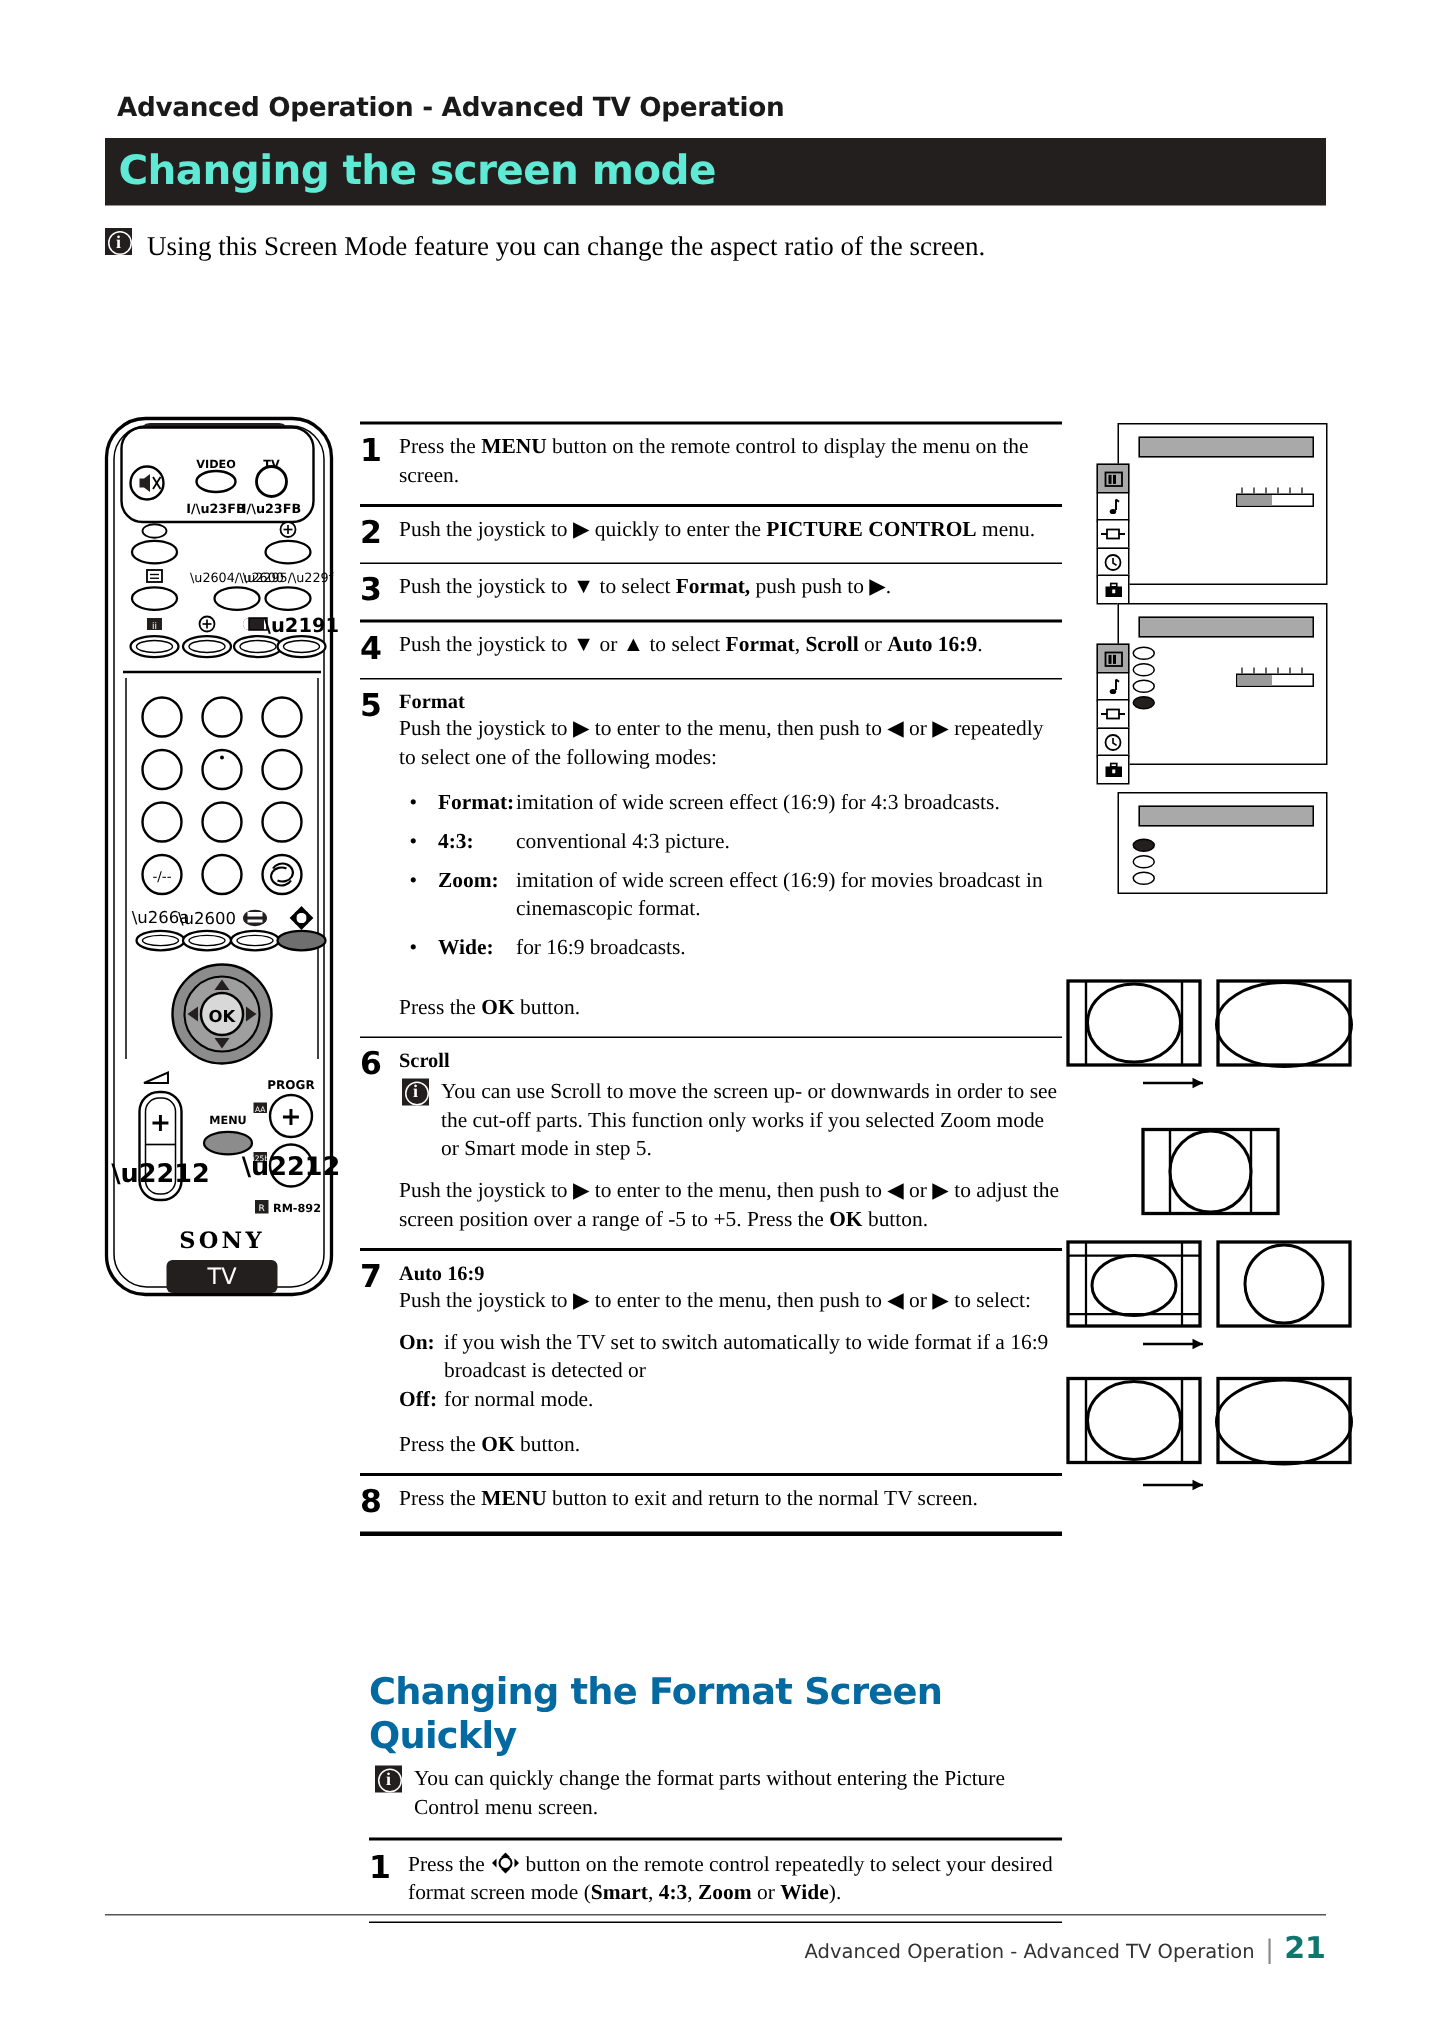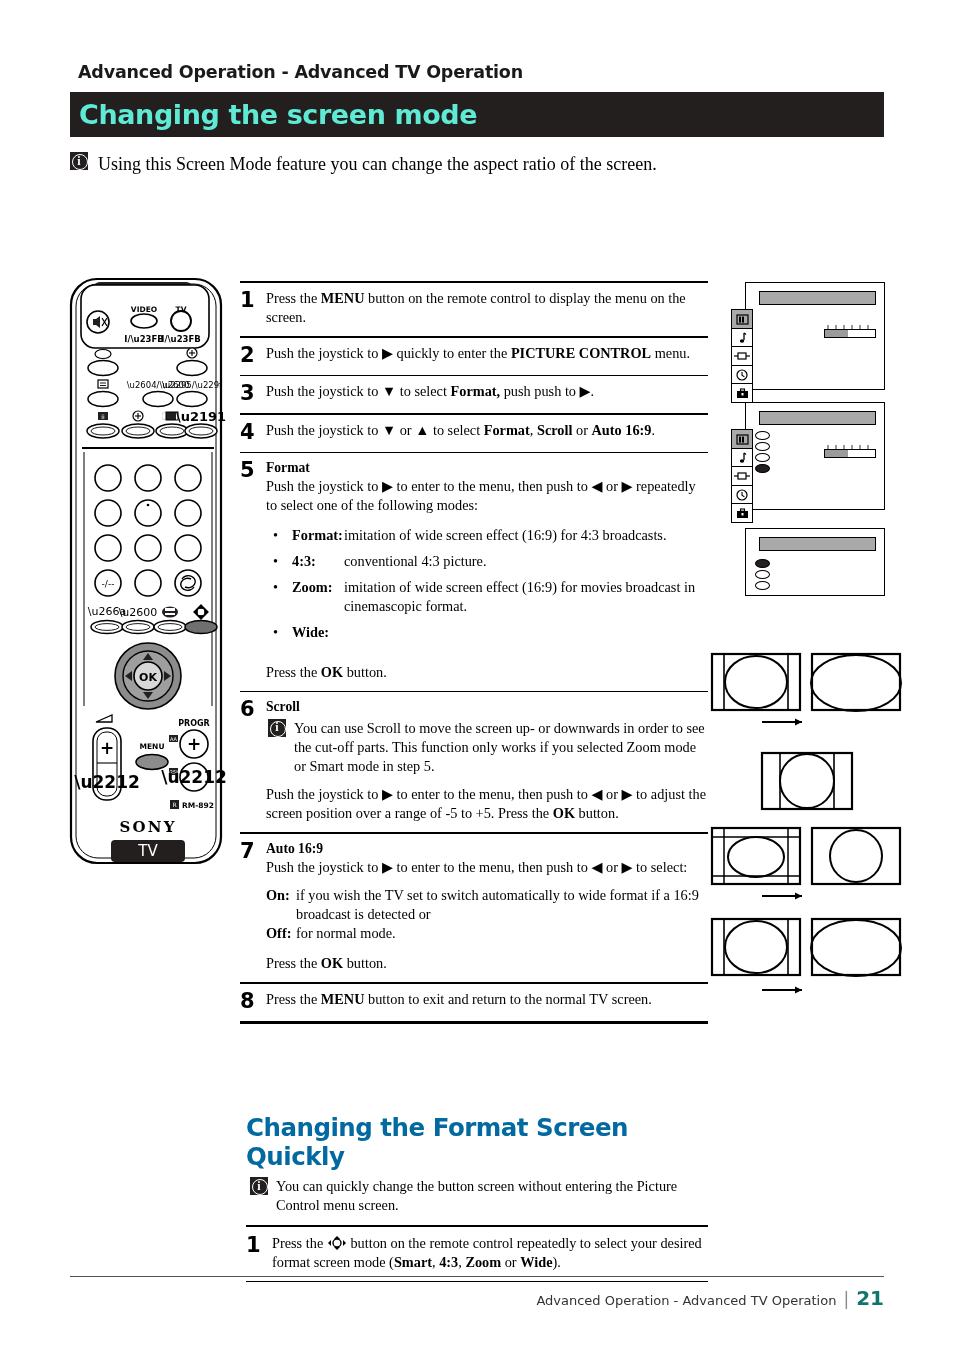--- a/index.html
+++ b/index.html
@@ -366,20 +366,21 @@
             <span class="def">conventional 4:3 picture.</span>
           </div>
           <div class="row">
             <span class="bdot">•</span>
             <span class="term">Zoom:</span>
             <span class="def">imitation of wide screen effect (16:9) for movies broadcast in cinemascopic format.</span>
           </div>
           <div class="row">
             <span class="bdot">•</span>
             <span class="term">Wide:</span>
+            <span class="def">for 16:9 broadcasts.</span>
           </div>
         </div>
         <div class="gap"></div>
         <div>
           <span>Press the </span><b>OK</b><span> button.</span>
         </div>
       </div>
     </div>
 
     <div class="rule thin"></div>
@@ -430,21 +431,21 @@
     </div>
     <div class="rule"></div>
   </div>
 
   <div class="sec2">
     <h2>Changing the Format Screen Quickly</h2>
     <div class="note">
       <span class="infoicon">
           <span class="i">i</span>
         </span>
-      <p>You can quickly change the button screen without entering the Picture Control menu screen.</p>
+      <p>You can quickly change the format parts without entering the Picture Control menu screen.</p>
     </div>
     <div class="rulewrap">
       <div class="rule"></div>
     </div>
     <div class="step">
       <div class="num">1</div>
       <div class="body">
         <span>Press the </span><span style="display:inline-block;vertical-align:-3px;">
           <svg width="20" height="16" viewBox="0 0 20 16">
             <circle cx="10" cy="8" r="4" fill="none" stroke="#000" stroke-width="1.4"></circle>

